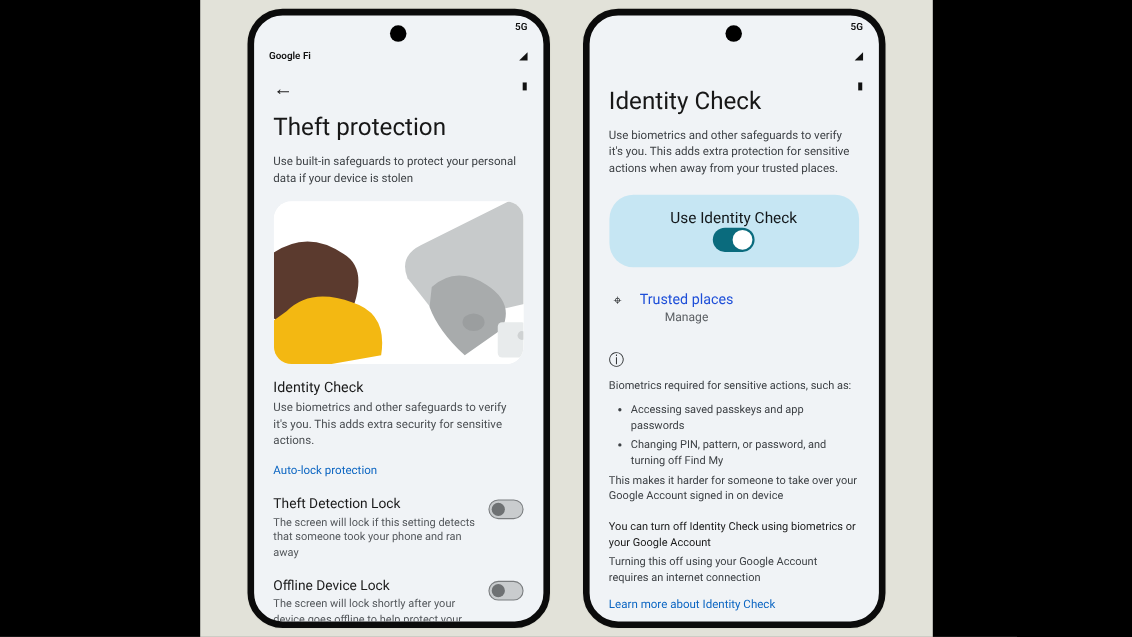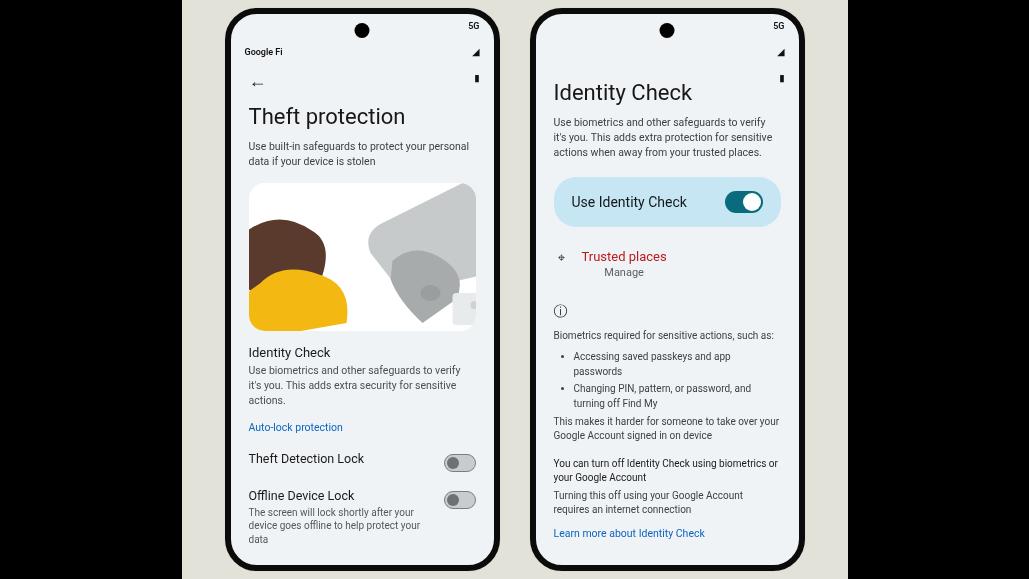--- a/index.html
+++ b/index.html
@@ -86,28 +86,29 @@
     content: ""; position: absolute; right: 2px; top: 2px;
     width: 18px; height: 18px; border-radius: 50%;
     background: #fff;
   }
   .toggle-card {
     background: #c6e6f3;
     border-radius: 22px;
     padding: 14px 18px;
     display: flex; align-items: center; justify-content: space-between;
     margin-top: 16px;
+    flex-direction: column;
   }
   .toggle-card .label { font-size: 14px; color: #13181b; }
   .row-icon {
     display: flex; align-items: flex-start; gap: 12px;
     margin-top: 22px;
   }
   .row-icon .ic { width: 16px; text-align: center; font-size: 13px; color: #2a2d2f; flex: none; margin-top: 1px; }
-  .row-icon .lbl { font-size: 13px; color: #b91c1c; }
+  .row-icon .lbl { font-size: 13px; color: #1d4ed8; }
   .row-icon .sub { font-size: 11px; color: #5a5e62; margin-top: 2px; text-align: center; }
   .info-icon { margin-top: 24px; font-size: 14px; color: #2a2d2f; }
   .para { font-size: 10px; color: #3d4145; line-height: 1.4; margin-top: 8px; }
   .para.head { color: #1a1a1a; margin-top: 14px; }
   ul.bul { list-style: disc; padding-left: 20px; margin-top: 6px; }
   ul.bul li { font-size: 10px; color: #3d4145; line-height: 1.5; margin-top: 2px; }
   
   .hero svg { width: 100%; height: 100%; display: block; }
 </style>
 </head>
@@ -146,20 +147,21 @@
       </div>
 
       <div class="section-label">Identity Check</div>
       <div class="section-desc">Use biometrics and other safeguards to verify it's you. This adds extra security for sensitive actions.</div>
 
       <span class="link">Auto-lock protection</span>
 
       <div class="toggle-row">
         <div class="txt">
           <div class="t-title">Theft Detection Lock</div>
+          <div class="t-desc">The screen will lock if this setting detects that someone took your phone and ran away</div>
         </div>
         <div class="switch off">
             <span class="x">✕</span>
           </div>
       </div>
 
       <div class="toggle-row">
         <div class="txt">
           <div class="t-title">Offline Device Lock</div>
           <div class="t-desc">The screen will lock shortly after your device goes offline to help protect your data</div>

